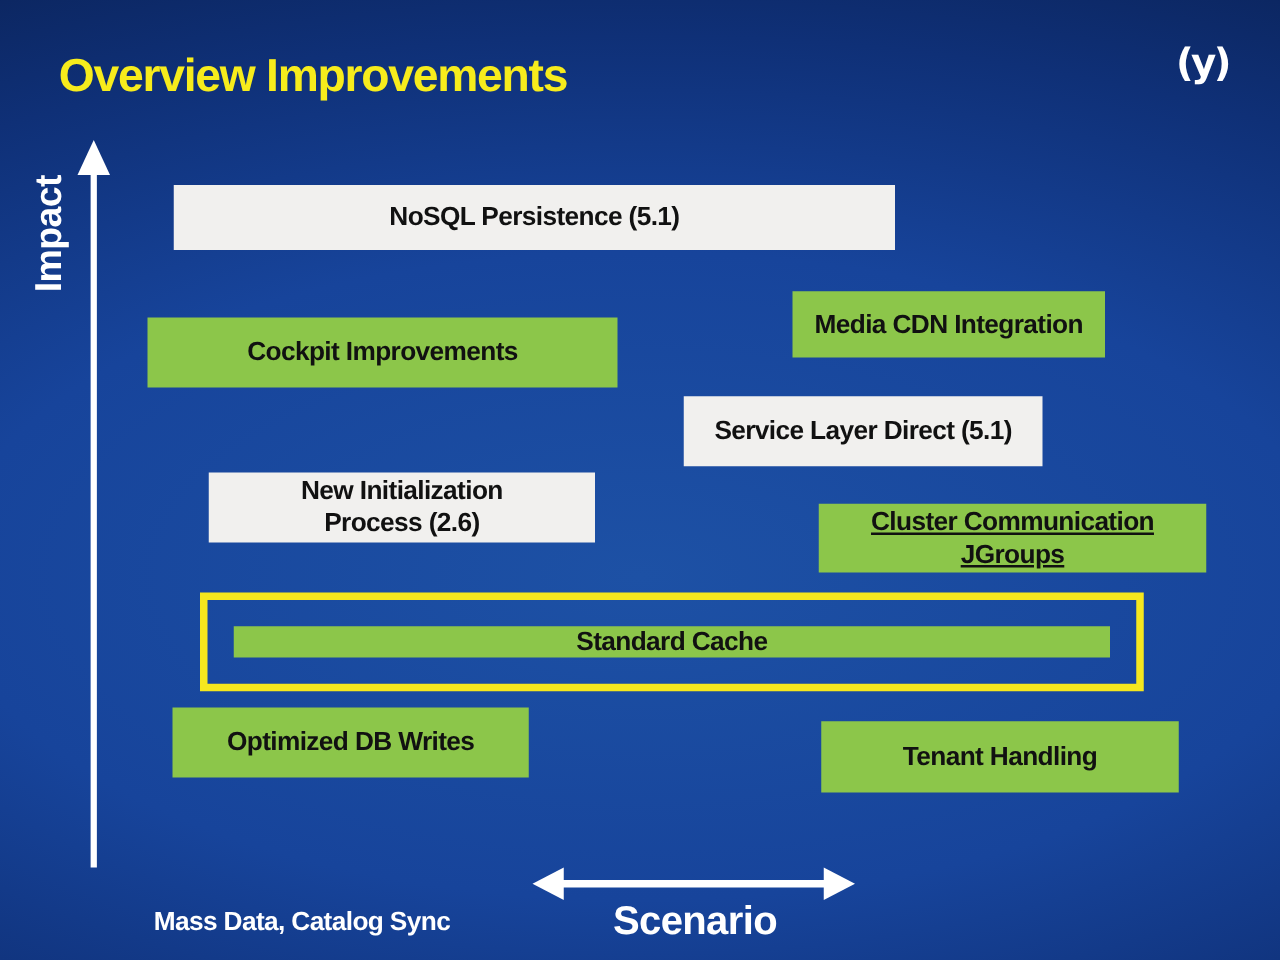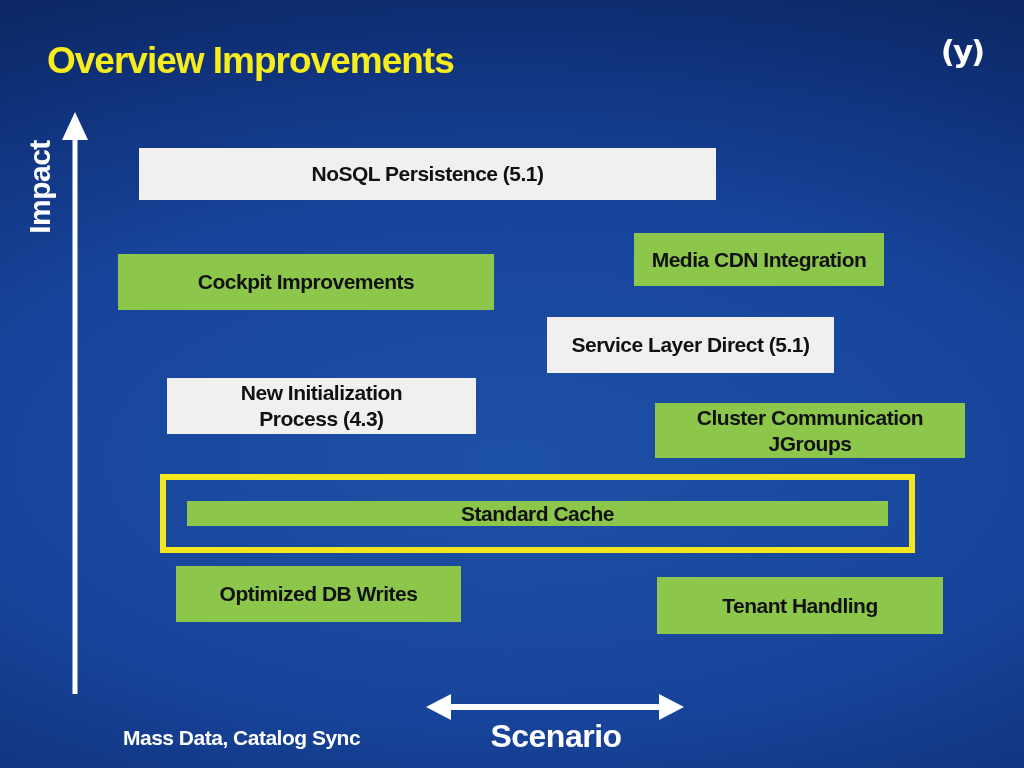--- a/index.html
+++ b/index.html
@@ -85,22 +85,22 @@
     line-height: 26px;
     white-space: pre-line;
   }
   .box.green { background: #8cc64a; }
   .box.white { background: #f1f0ee; }
   .box-nosql    { left: 139px; top: 148px; width: 577px; height: 52px; }
   .box-cockpit  { left: 118px; top: 254px; width: 376px; height: 56px; }
   .box-media    { left: 634px; top: 233px; width: 250px; height: 53px; }
   .box-service  { left: 525px; top: 317px; width: 287px; height: 56px; margin-left: 22px; }
   .box-newinit  { left: 167px; top: 378px; width: 309px; height: 56px; }
-  .box-cluster  { left: 655px; top: 403px; width: 310px; height: 55px; }
-  .box-optdb    { left: 138px; top: 566px; width: 285px; height: 56px; margin-left: 38px; }
+  .box-cluster  { left: 655px; top: 403px; width: 310px; height: 55px; text-decoration: underline; }
+  .box-optdb    { left: 138px; top: 566px; width: 285px; height: 56px; }
   .box-tenant   { left: 657px; top: 577px; width: 286px; height: 57px; }
   .cache-frame {
     position: absolute;
     left: 160px; top: 474px; width: 755px; height: 79px;
     border: 6px solid #f5e71e;
     padding: 21px;
     display: flex;
   }
   .cache-frame .box-cache {
     position: static;
@@ -134,21 +134,21 @@
   <div class="box green box-media">
     <span>Media CDN Integration</span>
   </div>
 
   <div class="box white box-service">
     <span>Service Layer Direct (5.1)</span>
   </div>
 
   <div class="box white box-newinit">
     <span>New Initialization
-Process (4.3)</span>
+Process (2.6)</span>
   </div>
 
   <div class="box green box-cluster">
     <span>Cluster Communication
 JGroups</span>
   </div>
 
   <div class="cache-frame">
     <div class="box green box-cache">
       <span>Standard Cache</span>

